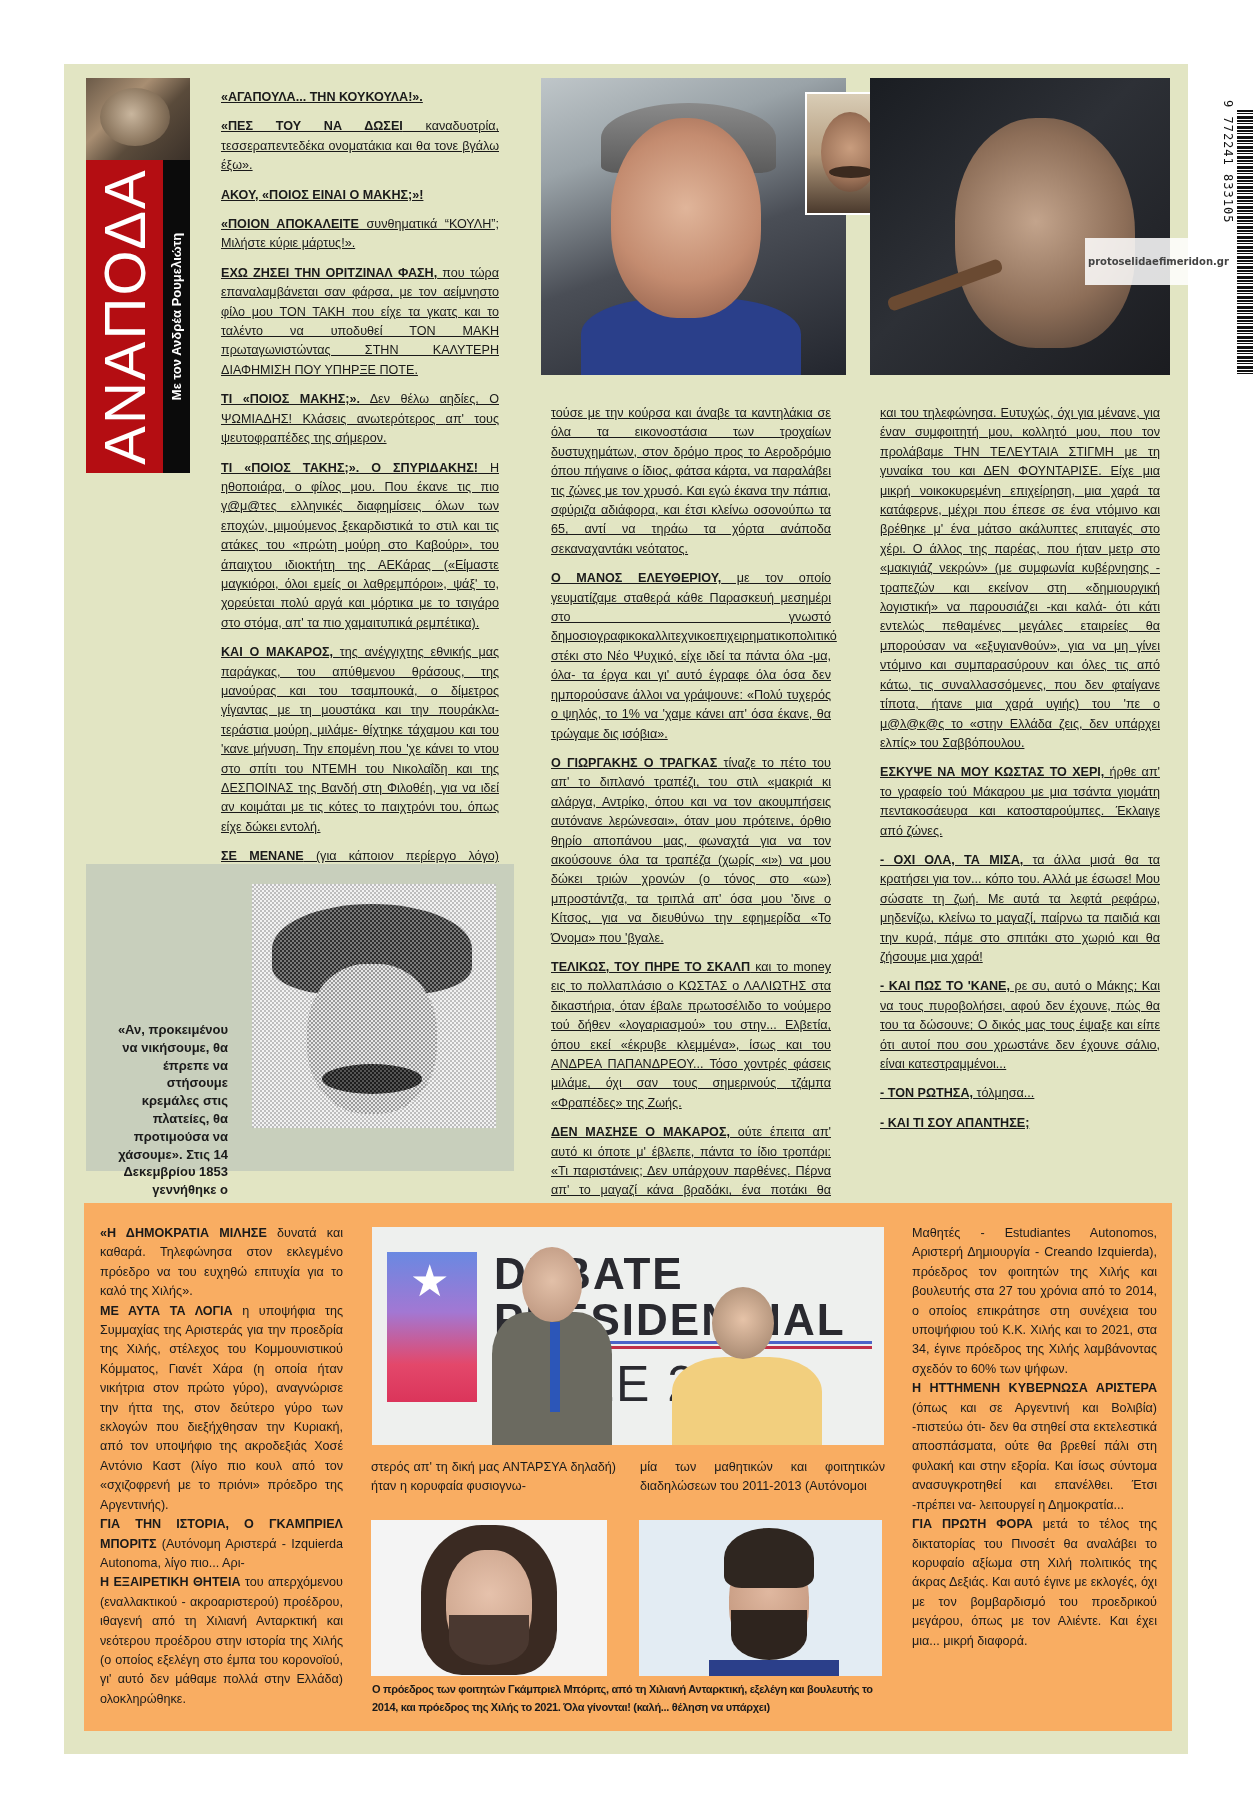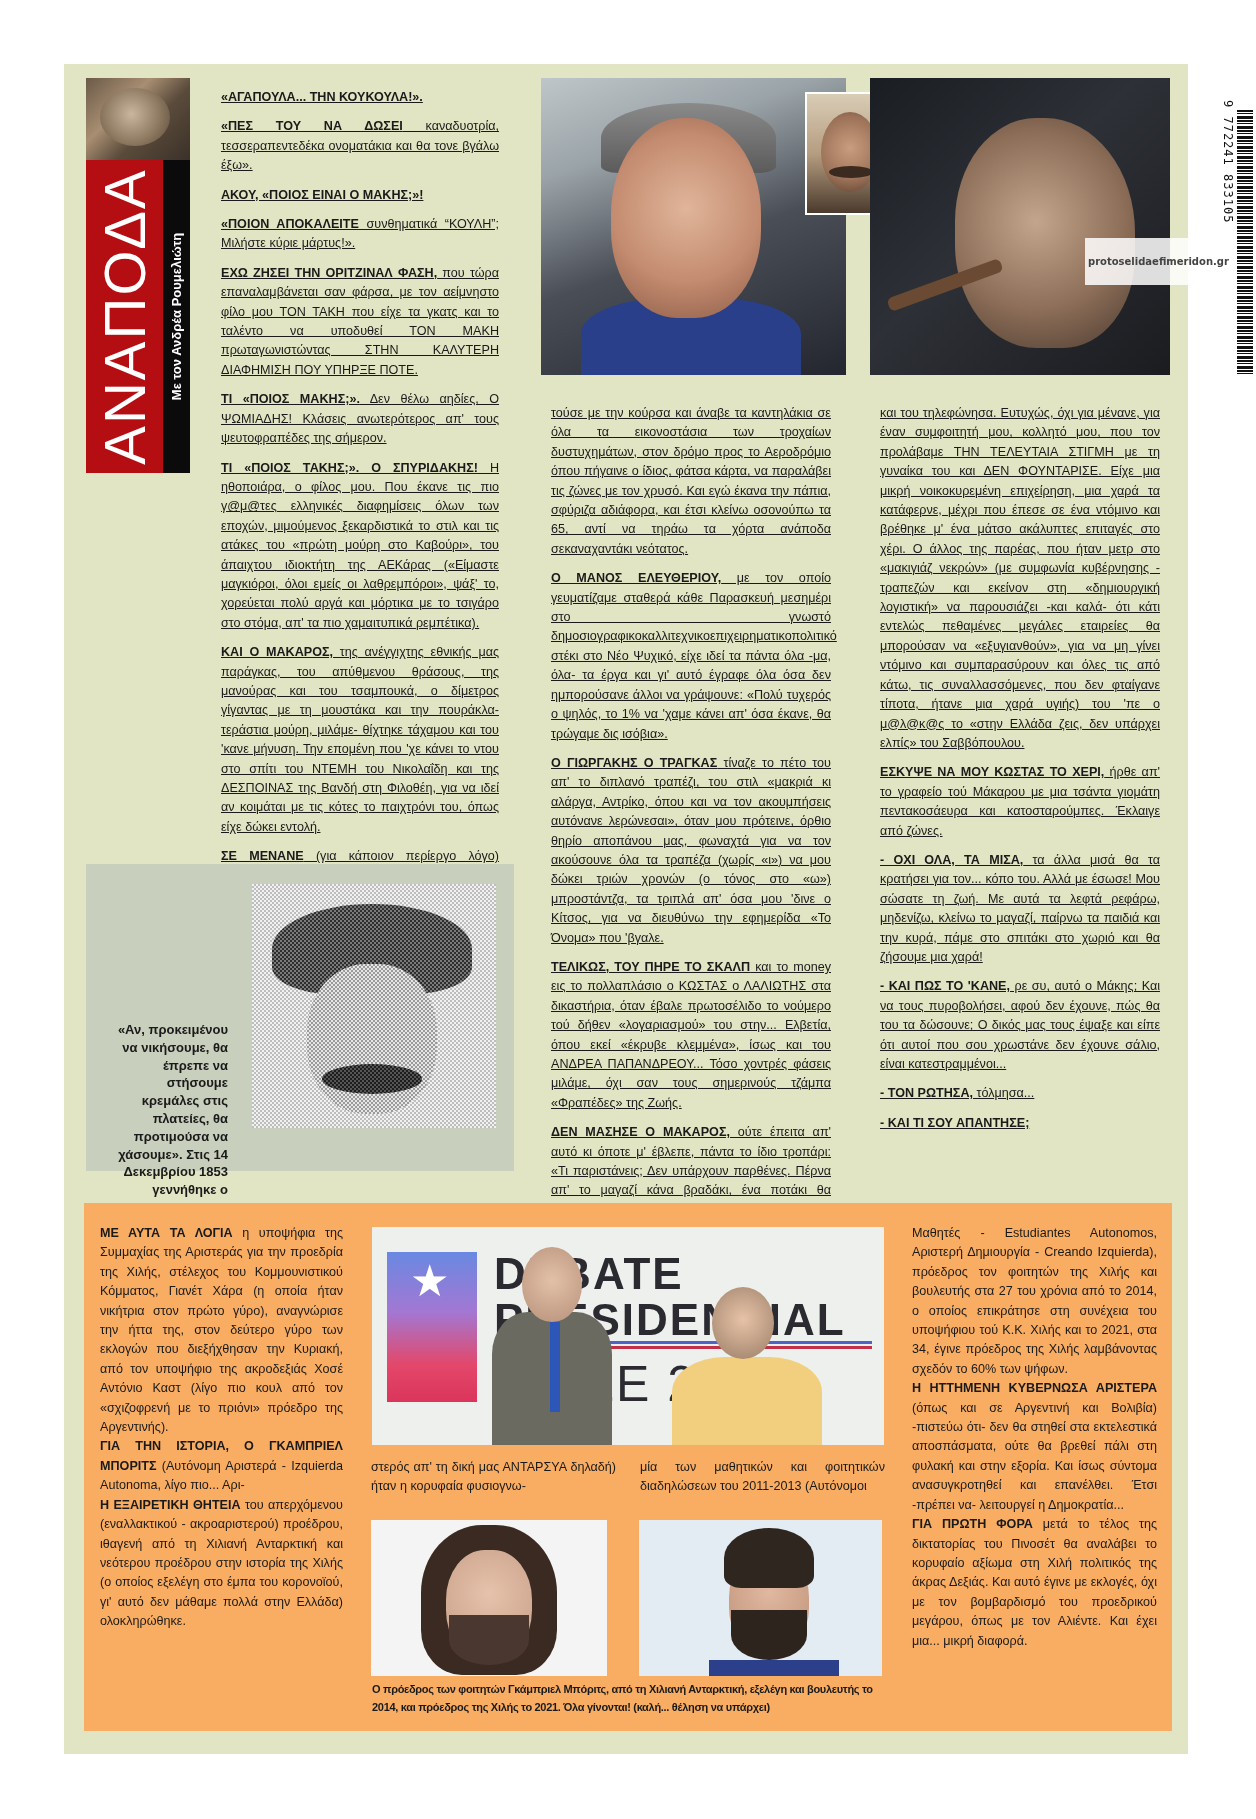--- a/index.html
+++ b/index.html
@@ -175,20 +175,21 @@
 <div class="quote-box"></div>
 <div class="quote-text">«Αν, προκειμένου να νικήσουμε, θα έπρεπε να στήσουμε κρεμάλες στις πλατείες, θα προτιμούσα να χάσουμε». Στις 14 Δεκεμβρίου 1853 γεννήθηκε ο αναρχικός Ερρίκο Μαλατέστα</div>
 <div class="malatesta">
   <div class="hair"></div>
     <div class="face"></div>
     <div class="moustache"></div>
 </div>
 
 <div class="orange-box"></div>
 <div class="ocol ocol1">
+    <p><b>«Η ΔΗΜΟΚΡΑΤΙΑ ΜΙΛΗΣΕ</b><span> δυνατά και καθαρά. Τηλεφώνησα στον εκλεγμένο πρόεδρο να του ευχηθώ επιτυχία για το καλό της Χιλής».</span></p>
     <p><b>ΜΕ ΑΥΤΑ ΤΑ ΛΟΓΙΑ</b><span> η υποψήφια της Συμμαχίας της Αριστεράς για την προεδρία της Χιλής, στέλεχος του Κομμουνιστικού Κόμματος, Γιανέτ Χάρα (η οποία ήταν νικήτρια στον πρώτο γύρο), αναγνώρισε την ήττα της, στον δεύτερο γύρο των εκλογών που διεξήχθησαν την Κυριακή, από τον υποψήφιο της ακροδεξιάς Χοσέ Αντόνιο Καστ (λίγο πιο κουλ από τον «σχιζοφρενή με το πριόνι» πρόεδρο της Αργεντινής).</span></p>
     <p><b>ΓΙΑ ΤΗΝ ΙΣΤΟΡΙΑ, Ο ΓΚΑΜΠΡΙΕΛ ΜΠΟΡΙΤΣ</b><span> (Αυτόνομη Αριστερά - Izquierda Autonoma, λίγο πιο... Αρι-</span></p>
     <p><b>Η ΕΞΑΙΡΕΤΙΚΗ ΘΗΤΕΙΑ</b><span> του απερχόμενου (εναλλακτικού - ακροαριστερού) προέδρου, ιθαγενή από τη Χιλιανή Ανταρκτική και νεότερου προέδρου στην ιστορία της Χιλής (ο οποίος εξελέγη στο έμπα του κορονοϊού, γι' αυτό δεν μάθαμε πολλά στην Ελλάδα) ολοκληρώθηκε.</span></p>
   </div>
 <div class="ocol ocol2">στερός απ' τη δική μας ΑΝΤΑΡΣΥΑ δηλαδή) ήταν η κορυφαία φυσιογνω-</div>
 <div class="ocol ocol3">μία των μαθητικών και φοιτητικών διαδηλώσεων του 2011-2013 (Αυτόνομοι</div>
 <div class="ocol ocol4">
     <p><span>Μαθητές - Estudiantes Autonomos, Αριστερή Δημιουργία - Creando Izquierda), πρόεδρος τον φοιτητών της Χιλής και βουλευτής στα 27 του χρόνια από το 2014, ο οποίος επικράτησε στη συνέχεια του υποψήφιου τού Κ.Κ. Χιλής και το 2021, στα 34, έγινε πρόεδρος της Χιλής λαμβάνοντας σχεδόν το 60% των ψήφων.</span></p>
     <p><b>Η ΗΤΤΗΜΕΝΗ ΚΥΒΕΡΝΩΣΑ ΑΡΙΣΤΕΡΑ</b><span> (όπως και σε Αργεντινή και Βολιβία) -πιστεύω ότι- δεν θα στηθεί στα εκτελεστικά αποσπάσματα, ούτε θα βρεθεί πάλι στη φυλακή και στην εξορία. Και ίσως σύντομα ανασυγκροτηθεί και επανέλθει. Έτσι -πρέπει να- λειτουργεί η Δημοκρατία...</span></p>
     <p><b>ΓΙΑ ΠΡΩΤΗ ΦΟΡΑ</b><span> μετά το τέλος της δικτατορίας του Πινοσέτ θα αναλάβει το κορυφαίο αξίωμα στη Χιλή πολιτικός της άκρας Δεξιάς. Και αυτό έγινε με εκλογές, όχι με τον βομβαρδισμό του προεδρικού μεγάρου, όπως με τον Αλιέντε. Και έχει μια... μικρή διαφορά.</span></p>

